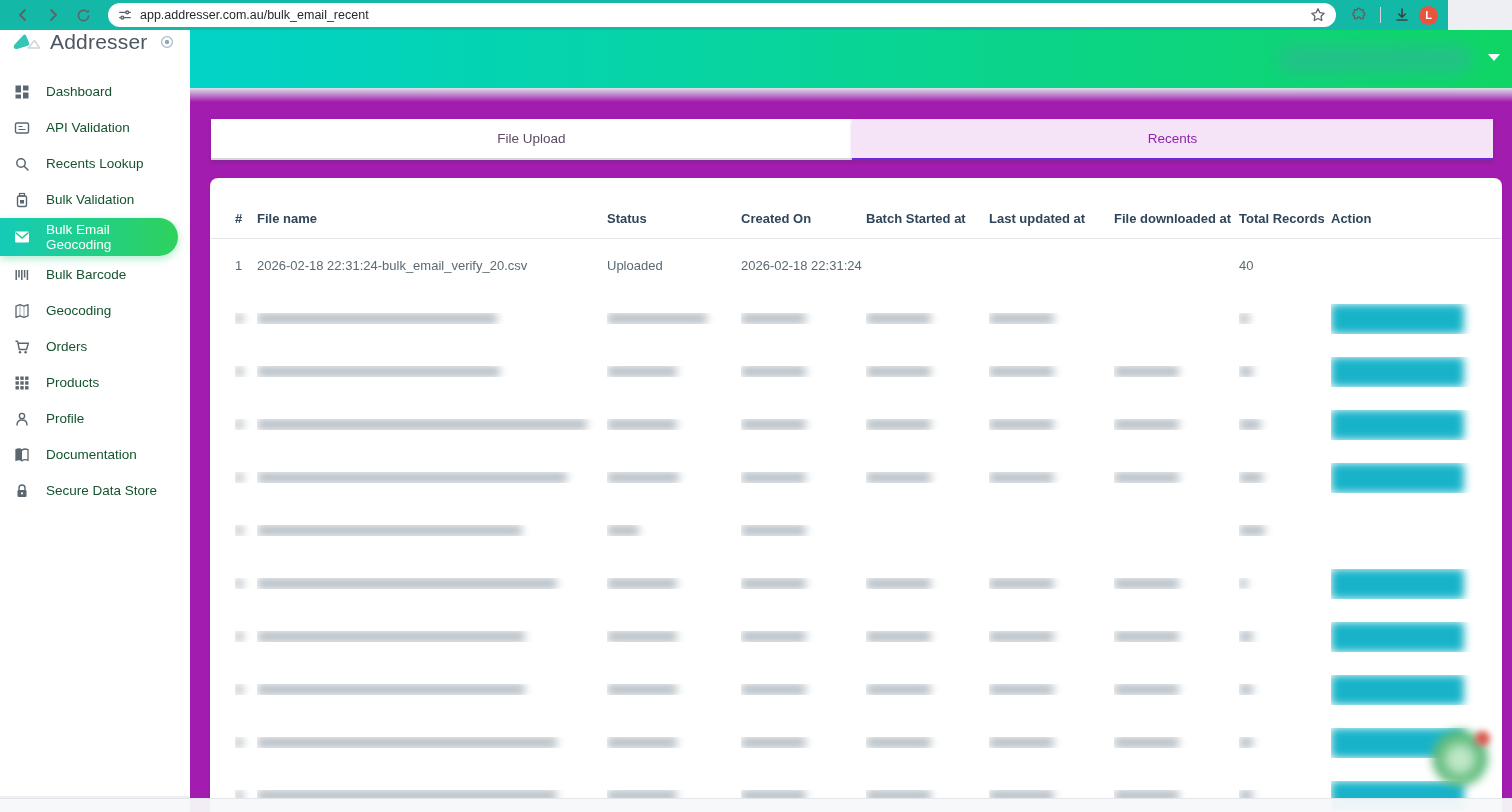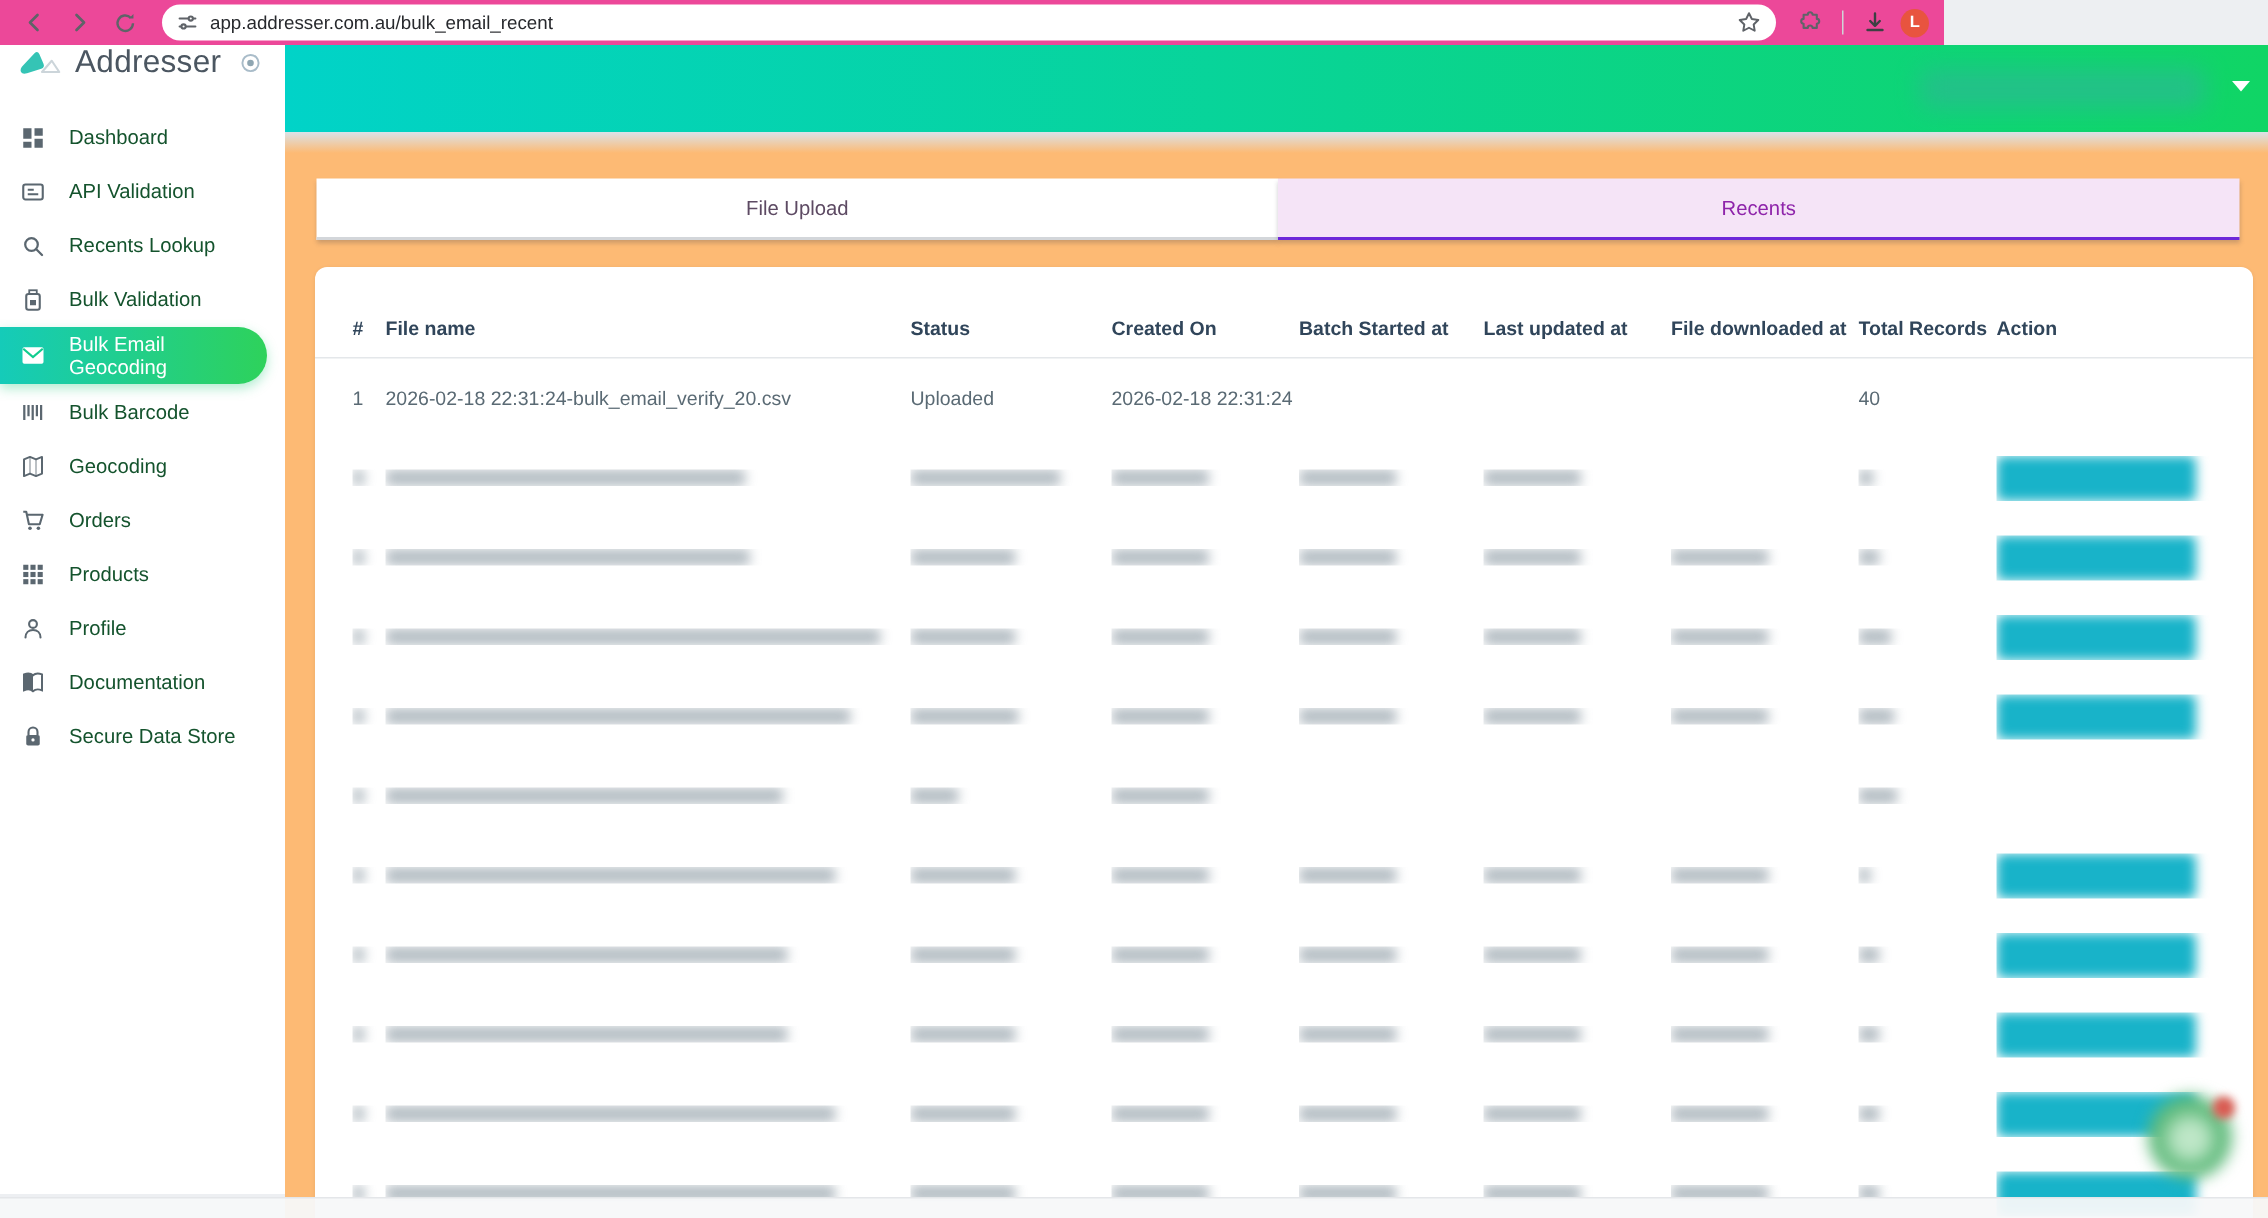--- a/index.html
+++ b/index.html
@@ -1,19 +1,19 @@
 <!DOCTYPE html>
 <html style="--hdrA: #01d3c8; --hdrB: #10d565; --actA: #15cbb9; --actB: #2ed25b; --tabBg: #f5e4f7; --tabTx: #8e24aa; --btn: #18b3c9;"><head>
 <meta charset="utf-8">
 <style>
   * { margin:0; padding:0; box-sizing:border-box; }
   html,body { width:1512px; height:812px; overflow:hidden; font-family:"Liberation Sans","DejaVu Sans",sans-serif; background:#edeff2; }
 
   
-  .chrome { position:absolute; left:0; top:0; width:1296px; height:30px; background:#ec4899; display:flex; align-items:center; padding:0 10px; gap:4px; z-index:200; }
+  .chrome { position:absolute; left:0; top:0; width:1448px; height:30px; background:#14b8a6; display:flex; align-items:center; padding:0 10px; gap:4px; z-index:200; }
   .chrome .navbtn { width:26px; height:26px; display:flex; align-items:center; justify-content:center; border-radius:50%; color:#5f6368; cursor:pointer; flex:none; }
   .omnibox { flex:1; height:24px; margin:0 6px 0 8px; background:#ffffff; border-radius:13px; display:flex; align-items:center; padding:0 10px; gap:8px; }
   .omnibox .url { font-size:12.5px; color:#27292d; flex:1; white-space:nowrap; overflow:hidden; }
   .chrome .sep { width:1px; height:16px; background:#d0d3d7; margin:0 4px; }
   .avatar { width:19px; height:19px; border-radius:50%; color:#fff; font-size:11px; font-weight:bold; display:flex; align-items:center; justify-content:center; flex:none; }
 
   
   .sidebar { position:absolute; left:0; top:30px; width:190px; height:766px; background:#ffffff; z-index:20; }
   .brand-row { display:flex; align-items:center; gap:8px; padding:0 12px 14px 12px; }
   .brand-name { font-size:21px; font-weight:500; color:#4b5661; letter-spacing:.2px; }
@@ -21,21 +21,21 @@
   .menu { margin-top:6px; }
   .side-item { position:relative; height:35px; display:flex; align-items:center; gap:16px; padding-left:10px; color:#14532d; font-size:13.5px; cursor:pointer; margin:1px 0; }
   .side-item .ic { width:16px; height:16px; display:flex; align-items:center; justify-content:center; color:#5b6770; flex:none; margin-left:4px; }
   .side-item.active { width:178px; height:38px; border-radius:0 19px 19px 0; color:#ffffff; background:linear-gradient(90deg,var(--actA),var(--actB)); box-shadow:0 3px 8px rgba(32,200,120,.35); }
   .side-item.active .ic { color:#ffffff; }
 
   .appheader { position:absolute; left:190px; top:30px; width:1322px; height:58px; background:linear-gradient(90deg,var(--hdrA),var(--hdrB)); z-index:15; display:flex; align-items:center; }
   .acct { position:absolute; right:42px; top:16px; width:190px; height:26px; border-radius:5px; background:#27bd8d; filter:blur(8px); opacity:.85; }
   .acct-caret { position:absolute; right:12px; top:24px; width:0; height:0; border-left:6px solid transparent; border-right:6px solid transparent; border-top:7px solid #ffffff; }
 
-  .content { position:absolute; left:190px; top:88px; width:1322px; height:724px; background:#fdba74; }
+  .content { position:absolute; left:190px; top:88px; width:1322px; height:724px; background:#a21caf; }
   .content::before { content:""; position:absolute; left:0; top:0; right:0; height:14px; background:linear-gradient(180deg,#dbe2e8,rgba(237,239,242,0)); }
 
   
   .tabs { position:absolute; left:21px; top:31px; width:1282px; height:41px; display:flex; }
   .tab { flex:1; display:flex; align-items:center; justify-content:center; font-size:13.5px; cursor:pointer; box-shadow:0 2px 3px rgba(60,60,70,.25); }
   .tab.inactive { background:#ffffff; color:#5d4a63; border-bottom:2px solid #d3d6da; }
   .tab.active { background:var(--tabBg); color:var(--tabTx); border-bottom:2px solid #6d28d9; }
 
   
   .card { position:absolute; left:20px; top:90px; width:1292px; height:634px; background:#ffffff; border-radius:8px 8px 0 0; box-shadow:0 1px 3px rgba(0,0,0,.08); overflow:hidden; }

